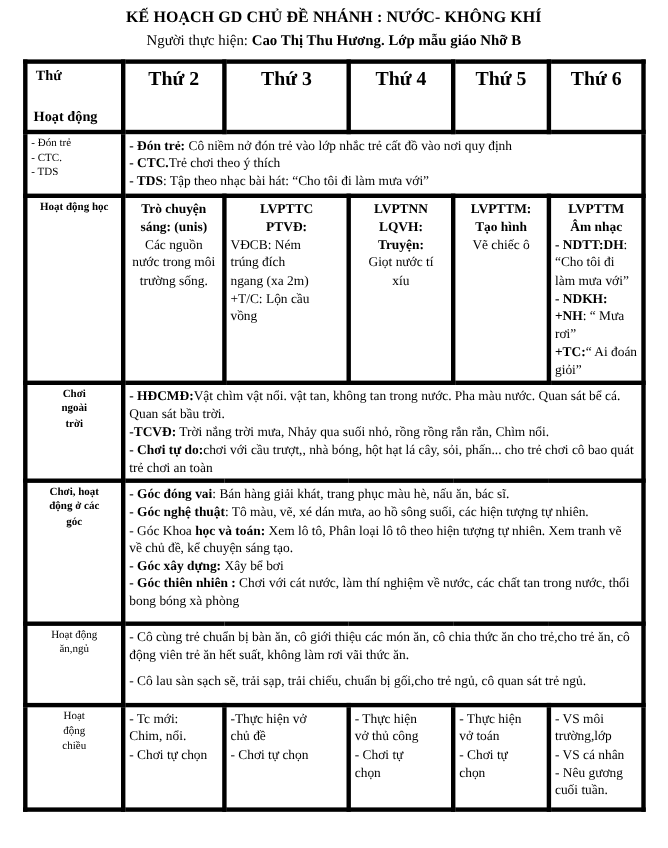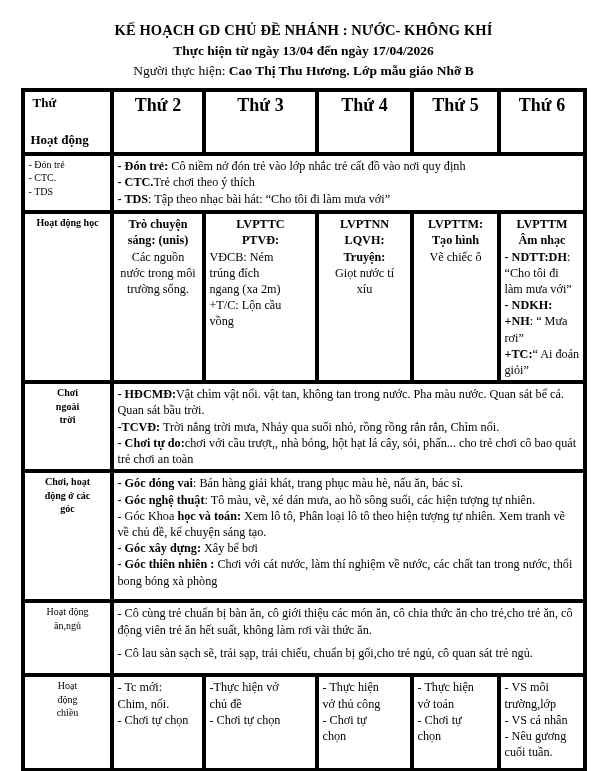--- a/index.html
+++ b/index.html
@@ -18,21 +18,21 @@
     width: 607px;
     height: 771px;
     position: relative;
     box-sizing: border-box;
     padding: 0;
   }
 
   
   .title-block {
     text-align: center;
-    padding-top: 21px;
+    padding-top: 7px;
   }
   .title-line-1 {
     font-size: 14.5px;
     font-weight: bold;
     letter-spacing: 0.1px;
     line-height: 1.35;
     white-space: nowrap;
   }
   .title-line-2 {
     font-size: 13.5px;
@@ -131,21 +131,20 @@
 
   .tight { line-height: 1.30; }
 </style>
 </head>
 <body>
 
 <div class="page">
 
   <div class="title-block">
     <div class="title-line-1">KẾ HOẠCH GD CHỦ ĐỀ NHÁNH : NƯỚC- KHÔNG KHÍ</div>
-    <div class="title-line-2">Thực hiện từ ngày 13/04 đến ngày 17/04/2026</div>
     <div class="title-line-3">
       <span>Người thực hiện:</span>
       <span class="bold">Cao Thị Thu Hương. Lớp mẫu giáo Nhỡ B</span>
     </div>
   </div>
 
   <table class="plan-table">
     <colgroup>
       <col class="c0">
         <col class="c1">

